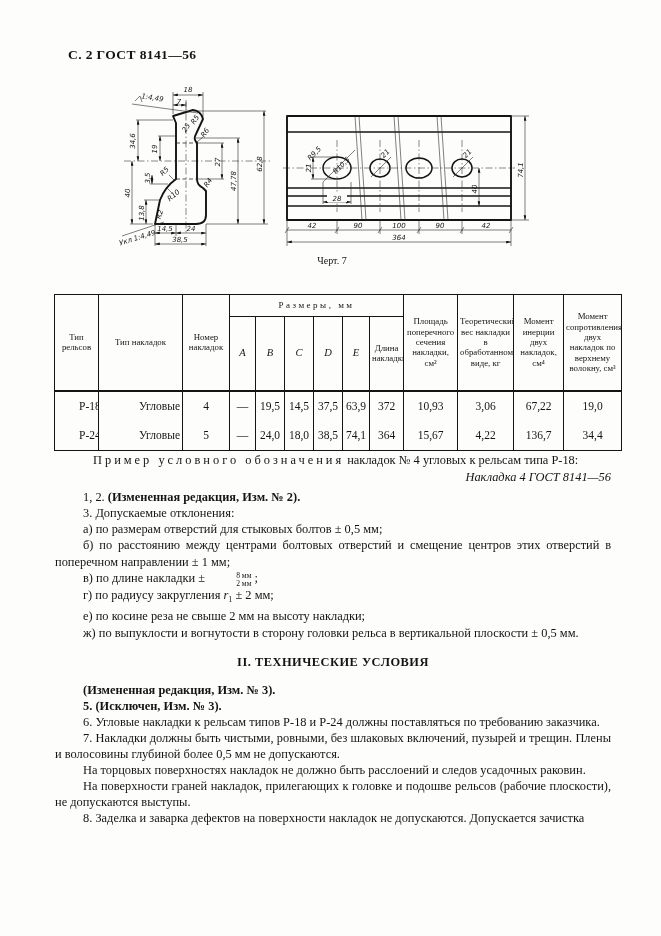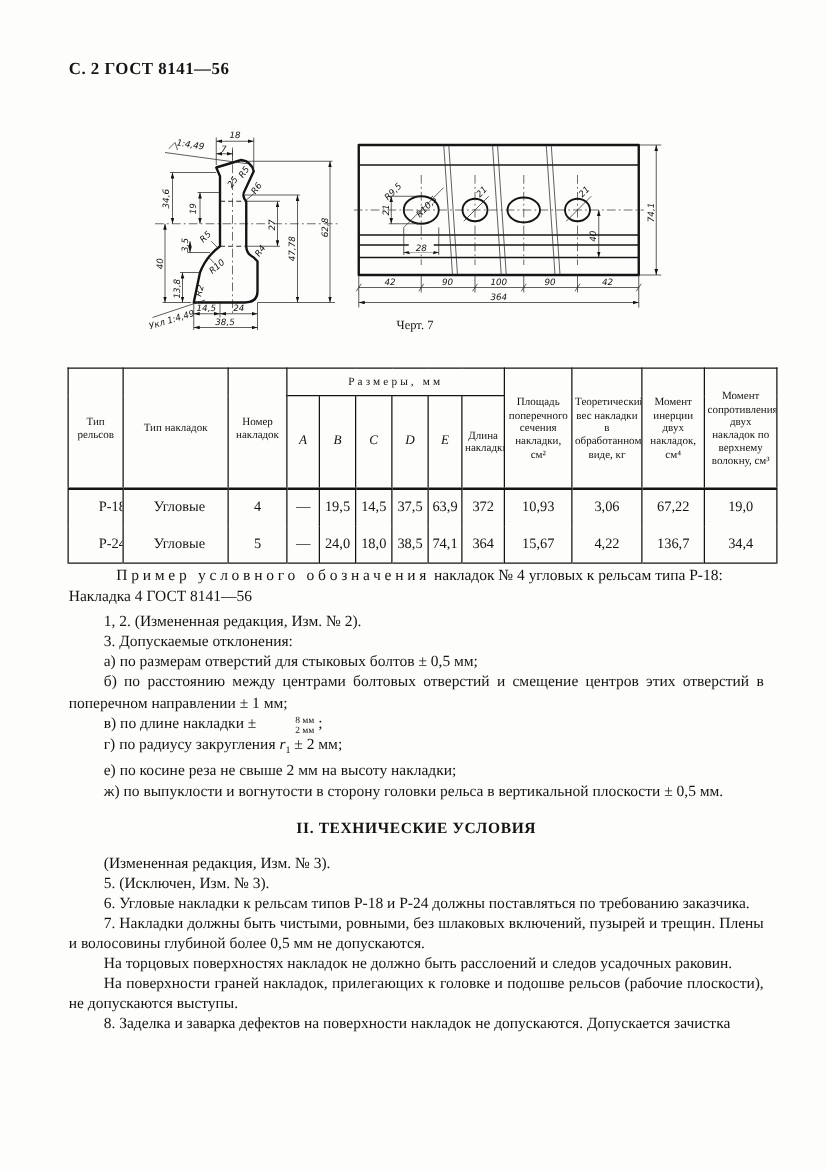--- a/index.html
+++ b/index.html
@@ -1,48 +1,48 @@
 <!DOCTYPE html>
 <html><head>
 <meta charset="utf-8">
 <style>
   html,body{margin:0;padding:0;background:#e8e8e8;}
   .page{position:relative;width:661px;height:936px;background:#fdfdfc;margin:0 auto;
         font-family:"Liberation Serif", serif;color:#141414;overflow:hidden;}
-  .doc-title{position:absolute;left:55px;top:47px;font-size:13.5px;font-weight:bold;letter-spacing:.4px;}
-  .fig-section{position:absolute;left:116px;top:92px;}
+  .doc-title{position:absolute;left:68px;top:47px;font-size:13.5px;font-weight:bold;letter-spacing:.4px;}
+  .fig-section{position:absolute;left:116px;top:74px;}
   .fig-plan{position:absolute;left:283px;top:110px;}
   .fig-caption{position:absolute;left:262px;top:255px;width:140px;text-align:center;font-size:10px;}
   svg{display:block;}
   svg text{font-family:"DejaVu Sans", sans-serif;font-style:italic;font-size:7px;fill:#141414;}
   .thick{stroke:#141414;stroke-width:1.9;fill:none;stroke-linejoin:round;}
   .thin{stroke:#2a2a2a;stroke-width:.6;fill:none;}
   .mid{stroke:#141414;stroke-width:1.3;fill:none;}
   .cl{stroke:#2a2a2a;stroke-width:.55;fill:none;stroke-dasharray:7 2.5 1.5 2.5;}
   .dsh{stroke:#2a2a2a;stroke-width:.8;fill:none;stroke-dasharray:4 2.5;}
   
   .gtable{position:absolute;left:54px;top:294px;width:557px;border-collapse:collapse;table-layout:fixed;
           border:1.6px solid #141414;}
   .gtable th,.gtable td{border:1px solid #141414;font-weight:normal;vertical-align:middle;
           text-align:center;padding:1px 2px;overflow:hidden;}
   .gtable thead th{font-size:8.8px;line-height:1.18;text-align:center;}
   .gtable .dimletter{font-style:italic;font-size:10.5px;font-family:"Liberation Serif", serif;}
   .gtable .sizes-head{letter-spacing:2.5px;font-size:9px;}
   .gtable tbody td{font-size:11.5px;border-top:2.4px solid #141414;border-bottom:none;height:27px;}
   .gtable tbody tr+tr td{border-top:none;}
-  .gtable td.cl-left,.gtable th.cl-left{text-align:left;padding-left:24px;}
+  .gtable td.cl-left,.gtable th.cl-left{text-align:right;padding-left:24px;}
   .br2{border-right-width:1.8px !important;}
   
   .body-text{position:absolute;left:55px;top:452px;width:556px;font-size:12.4px;line-height:16.1px;
              text-align:justify;}
   .body-text p{margin:0;text-indent:28px;}
   p.example{text-indent:38px;}
   .sp{letter-spacing:3px;}
-  .desig{text-align:left;text-indent:0 !important;margin:1px 0 4px 0 !important;}
-  .b{font-weight:normal;}
+  .desig{text-align:right;font-style:italic;text-indent:0 !important;margin:1px 0 4px 0 !important;}
+  .b{font-weight:bold;}
   .sec-title{text-align:center;font-weight:bold;text-indent:0 !important;
              margin:13px 0 12px 0 !important;letter-spacing:.5px;}
   .frac{display:inline-block;vertical-align:-4px;font-size:7.6px;line-height:7.2px;text-align:center;}
   .frac span{display:block;}
   sub.r1{font-size:8px;}
   .ivar{font-style:italic;}
 </style>
 </head>
 <body>
 

